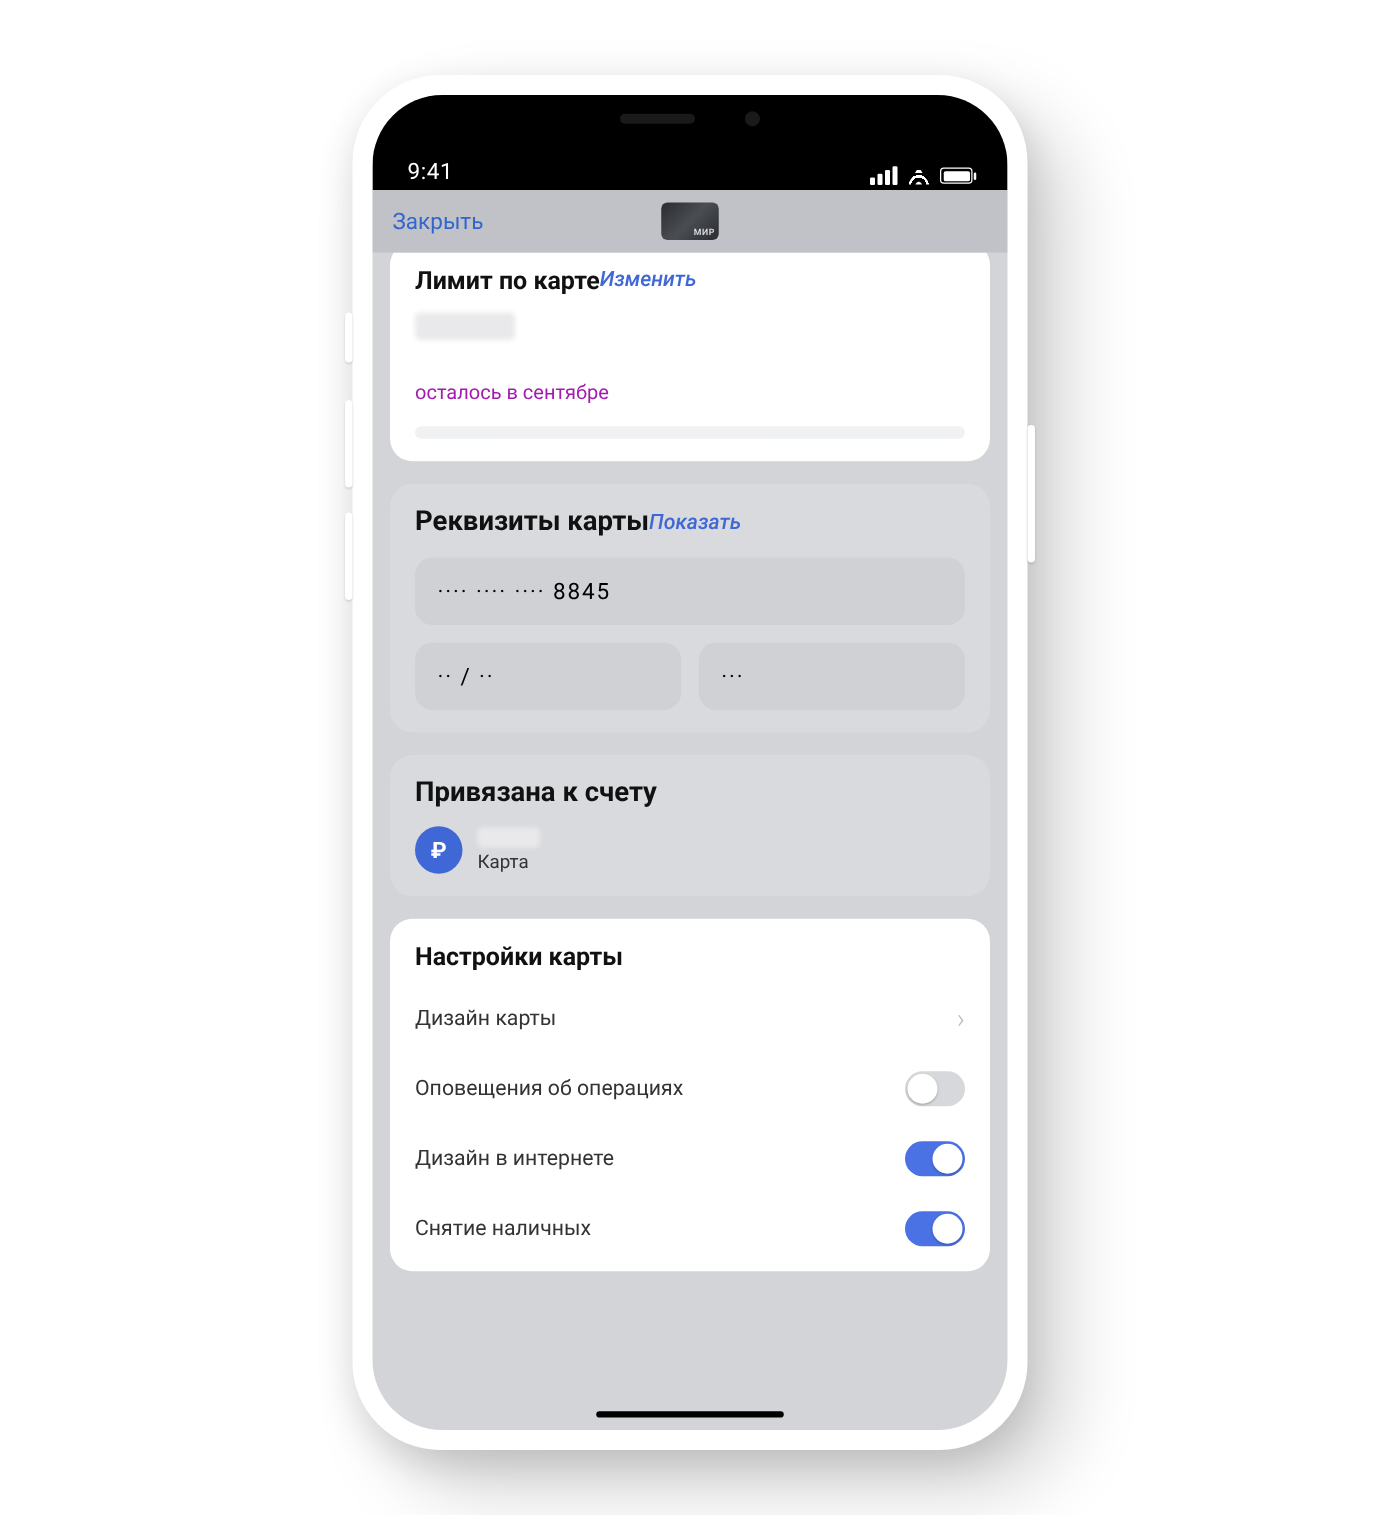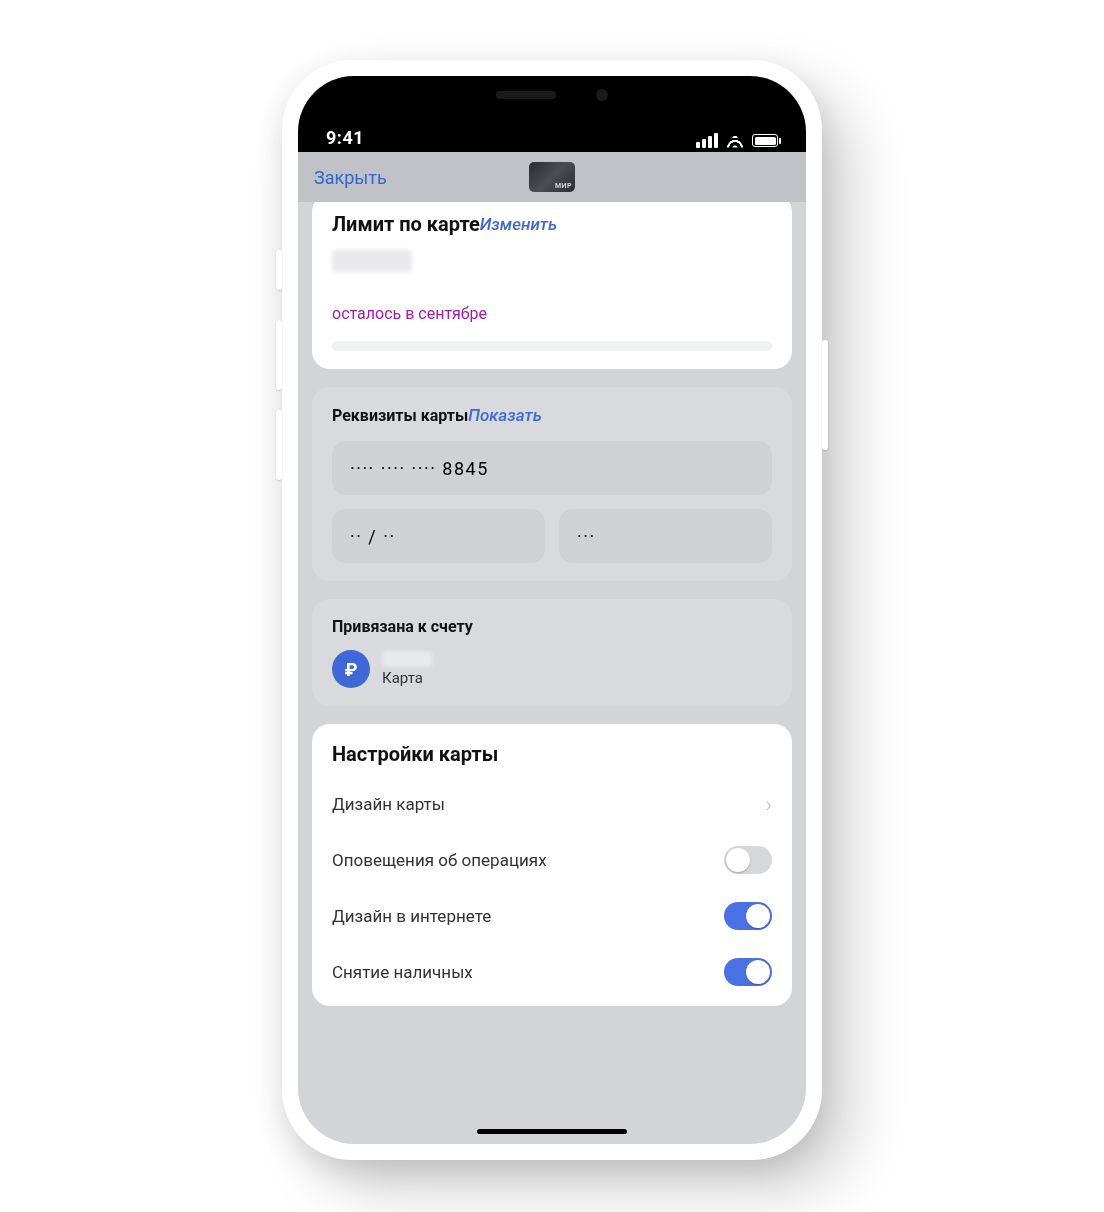--- a/index.html
+++ b/index.html
@@ -62,21 +62,21 @@
     width: 200px; height: 38px;
     background: #000;
     border-bottom-left-radius: 22px;
     border-bottom-right-radius: 22px;
     z-index: 5;
     display:flex; align-items:center; justify-content:center; gap:40px;
   }
   .notch .speaker { width:60px; height:8px; background:#1a1a1a; border-radius:4px; }
   .notch .cam { width:12px; height:12px; background:#1a1a1a; border-radius:50%; }
 
-  .clock { font-weight:700; font-size:18px; letter-spacing:.5px;text-align:center; }
+  .clock { font-weight:400; font-size:18px; letter-spacing:.5px;text-align:center; }
   .status-right { margin-left:auto; display:flex; align-items:center; gap:8px; }
   .bars { display:flex; align-items:flex-end; gap:2px; }
   .bars span { width:4px; background:#fff; border-radius:1px; }
   .bars span:nth-child(1){height:6px} .bars span:nth-child(2){height:9px}
   .bars span:nth-child(3){height:12px} .bars span:nth-child(4){height:15px}
   .wifi { width:18px; height:14px; position:relative; }
   .wifi::before { content:""; position:absolute; inset:0; background:
     radial-gradient(circle at 50% 100%, #fff 2px, transparent 3px),
     radial-gradient(circle at 50% 100%, transparent 6px, #fff 6px, #fff 8px, transparent 8px),
     radial-gradient(circle at 50% 100%, transparent 10px, #fff 10px, #fff 12px, transparent 12px);
@@ -118,21 +118,21 @@
     border-radius:18px;
     padding:18px 20px;
   }
   .panel {
     background:#d8dadd;
     border-radius:18px;
     padding:18px 20px;
   }
   .section-head { display:flex; align-items:center; justify-content:flex-start; }
   .section-title { font-weight:700; font-size:20px; color:#111; }
-  .panel .section-title { font-size:16px; }
+  .panel .section-title { font-size:22px; }
   .link-btn { color:#3f67d6; font-size:17px; font-weight:500;font-style:italic; }
 
   .redacted-bar { width:80px; height:22px; border-radius:4px; filter: blur(2px); background:#e9e9ec; margin-top:14px; margin-bottom:4px; }
   .redacted-bar.sm { width:50px; height:16px; margin:0; }
   .subtext { color:#a21caf; font-size:16px;margin-top:32px; }
   .progress-shell { height:10px; background:#f0f1f3; border-radius:6px; margin-top:18px; }
 
   .field {
     background:#cfd1d5;
     border-radius:14px;

